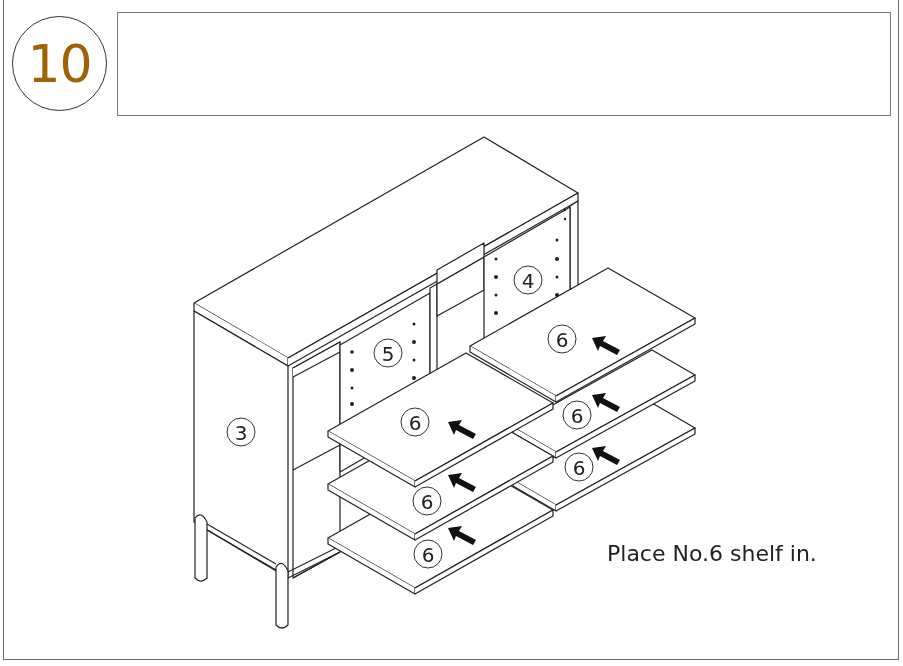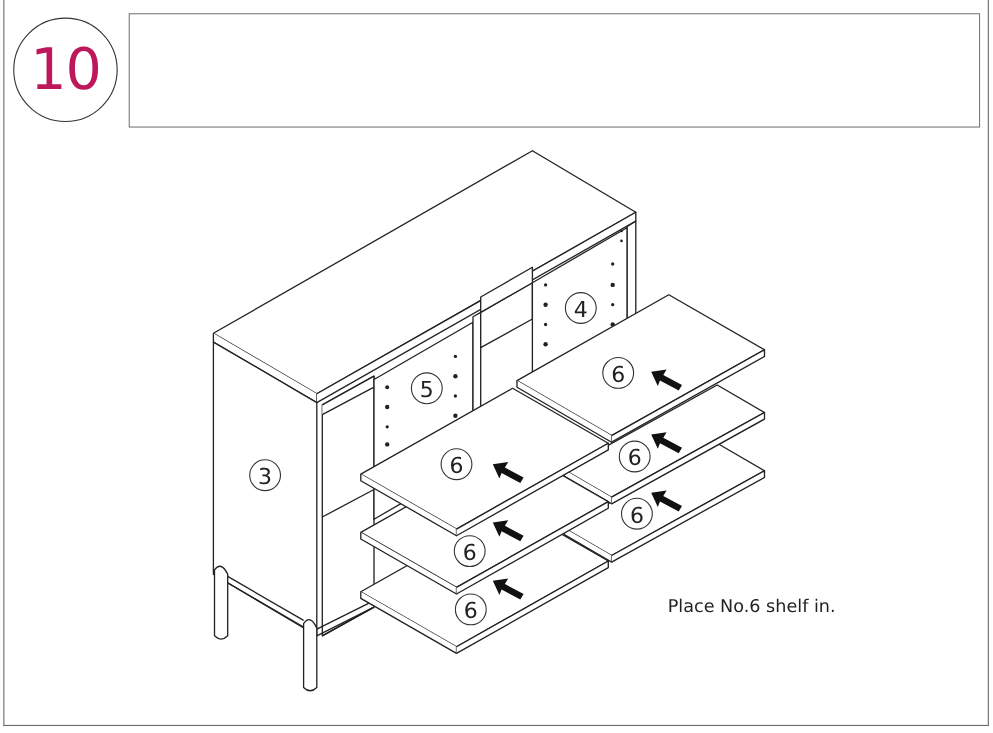--- a/index.html
+++ b/index.html
@@ -1,20 +1,20 @@
 <!DOCTYPE html>
 <html><head>
 <meta charset="utf-8">
 <style>
   html,body{margin:0;padding:0;background:#fff;}
   body{width:903px;height:666px;position:relative;overflow:hidden;font-family:"DejaVu Sans","Liberation Sans",sans-serif;}
   .frame{position:absolute;left:3px;top:-2px;width:896px;height:662px;border:1px solid #6b6b6b;border-top:none;box-sizing:border-box;}
-  .step-circle{position:absolute;left:12px;top:16px;width:95px;height:95px;border:1px solid #333;border-radius:50%;box-sizing:border-box;display:flex;align-items:center;justify-content:center;font-size:52px;color:#be185d;font-family:"DejaVu Sans",sans-serif;letter-spacing:-1px;}
+  .step-circle{position:absolute;left:12px;top:16px;width:95px;height:95px;border:1px solid #333;border-radius:50%;box-sizing:border-box;display:flex;align-items:center;justify-content:center;font-size:52px;color:#a16207;font-family:"DejaVu Sans",sans-serif;letter-spacing:-1px;}
   .title-box{position:absolute;left:117px;top:12px;width:774px;height:104px;border:1px solid #7a7a7a;box-sizing:border-box;}
-  .caption{position:absolute;left:607px;top:541px;font-size:16px;color:#222;white-space:nowrap;}
+  .caption{position:absolute;left:607px;top:541px;font-size:22px;color:#222;white-space:nowrap;}
   svg.drawing{position:absolute;left:0;top:0;}
   .lbl{font-family:"DejaVu Sans",sans-serif;font-size:20px;fill:#222;}
 </style>
 </head>
 <body>
 
 <div class="frame"></div>
 <div class="step-circle">10</div>
 <div class="title-box"></div>
 

